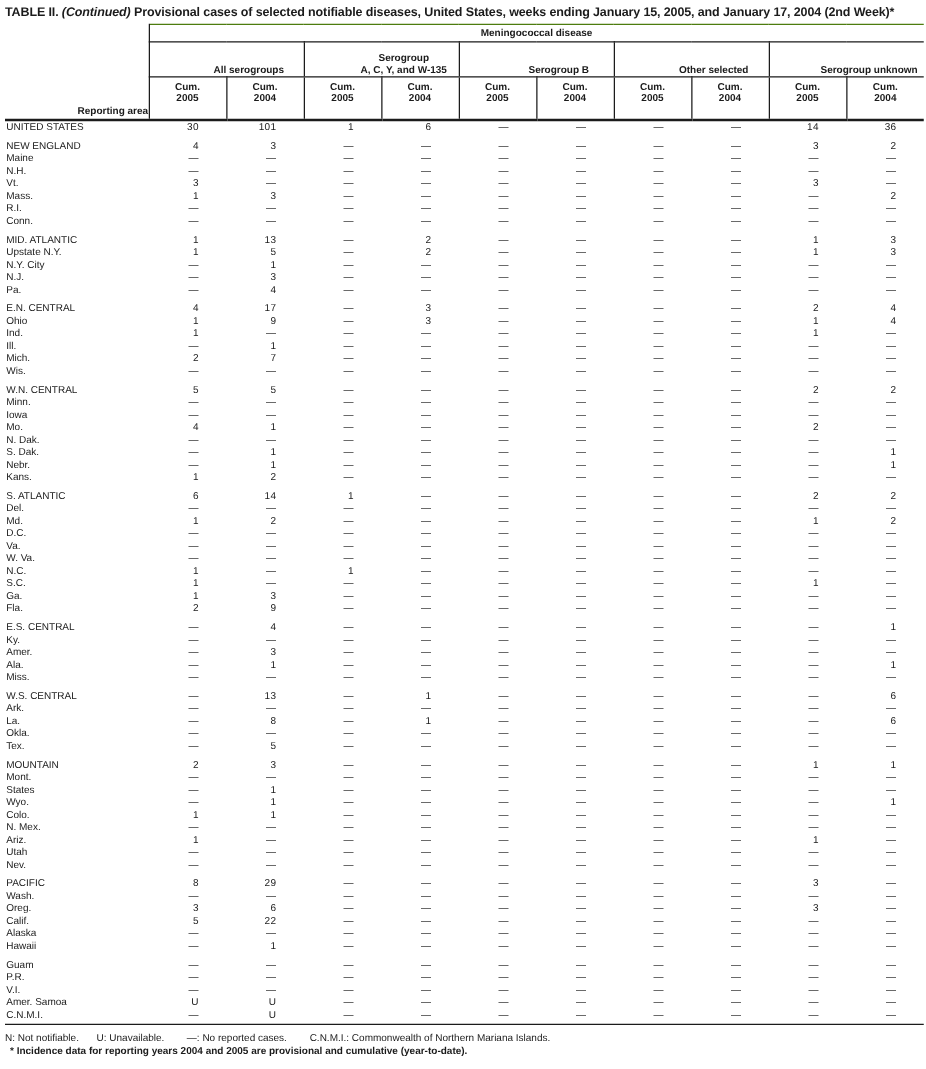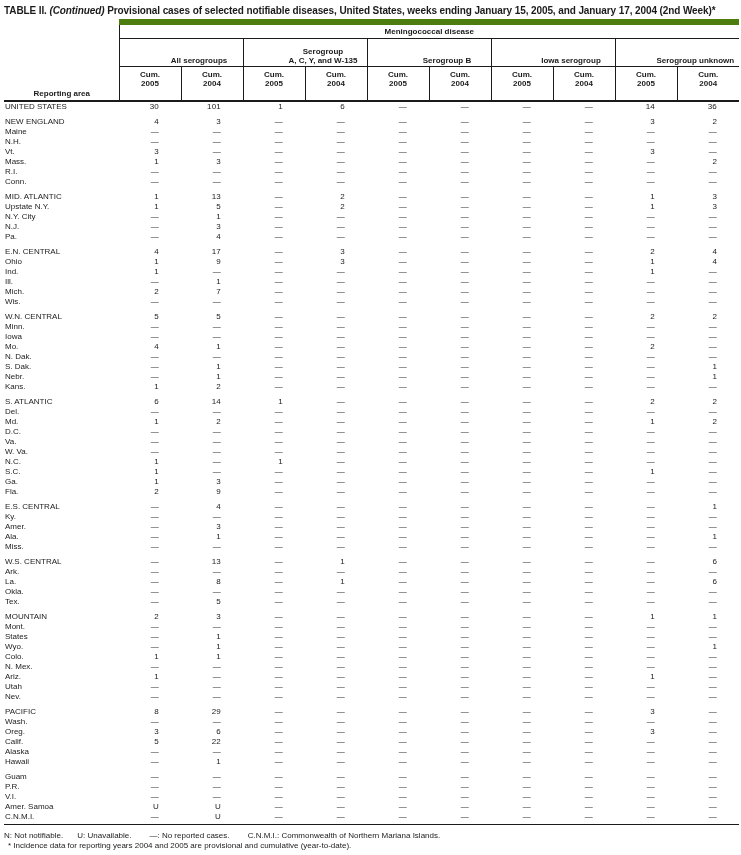--- a/index.html
+++ b/index.html
@@ -23,27 +23,27 @@
   table { border-collapse: collapse; table-layout: fixed; width: 735px; }
   col.c-area { width: 115px; }
   col.c-data { width: 62px; }
   th, td { padding: 0; margin: 0; }
 
   thead th {
     font-weight: bold; font-size: 8px; line-height: 9px;
     text-align: center; vertical-align: bottom;
   }
   .th-area {
-    text-align: center; vertical-align: bottom;
+    text-align: right; vertical-align: bottom;
     padding-left: 1px; padding-bottom: 2px;
     border-right: 1px solid #1b1b1b;
     border-bottom: 2px solid #1b1b1b;
   }
   .th-disease {
-    border-top: 6px solid #4d7c0f;
+    border-top: 1px solid #4d7c0f;
     border-bottom: 1px solid #1b1b1b;
     height: 13px; vertical-align: middle;
   }
   .th-group {
     border-bottom: 1px solid #1b1b1b;
     height: 26px; padding-bottom: 1px;
     white-space: pre-line;
     padding-left: 36px;
   }
   .th-cum {
@@ -62,21 +62,21 @@
   .footer {
     border-top: 1.5px solid #1b1b1b;
     margin-top: 2px; padding-top: 6px;
     font-size: 8px; line-height: 10px; width: 735px;
   }
   .fn-line1 { white-space: nowrap; }
   .fn-seg { display: inline-block; vertical-align: top; }
   .fn-seg-1 { width: 71px; }
   .fn-seg-2 { width: 70px; }
   .fn-seg-3 { width: 96px; }
-  .fn-line2 { padding-left: 4px; }
+  .fn-line2 { padding-left: 4px; font-weight: bold; }
 </style>
 </head>
 <body>
 
 <div class="page">
 
   <div class="title"><span>TABLE II. </span><span class="cont">(Continued) </span><span>Provisional cases of selected notifiable diseases, United States, weeks ending January 15, 2005, and January 17, 2004 (2nd Week)*</span></div>
 
   <table>
     <colgroup>
@@ -95,21 +95,21 @@
     <thead>
       <tr>
         <th rowspan="3" class="th-area">Reporting area</th>
         <th colspan="10" class="th-disease">Meningococcal disease</th>
       </tr>
       <tr>
         <th colspan="2" class="th-group">All serogroups</th>
         <th colspan="2" class="th-group bl">Serogroup
 A, C, Y, and W-135</th>
         <th colspan="2" class="th-group bl">Serogroup B</th>
-        <th colspan="2" class="th-group bl">Iowa serogroup</th>
+        <th colspan="2" class="th-group bl">Other selected</th>
         <th colspan="2" class="th-group bl">Serogroup unknown</th>
       </tr>
       <tr>
         <th class="th-cum">Cum.
 2005</th>
         <th class="th-cum bl">Cum.
 2004</th>
         <th class="th-cum bl">Cum.
 2005</th>
         <th class="th-cum bl">Cum.

